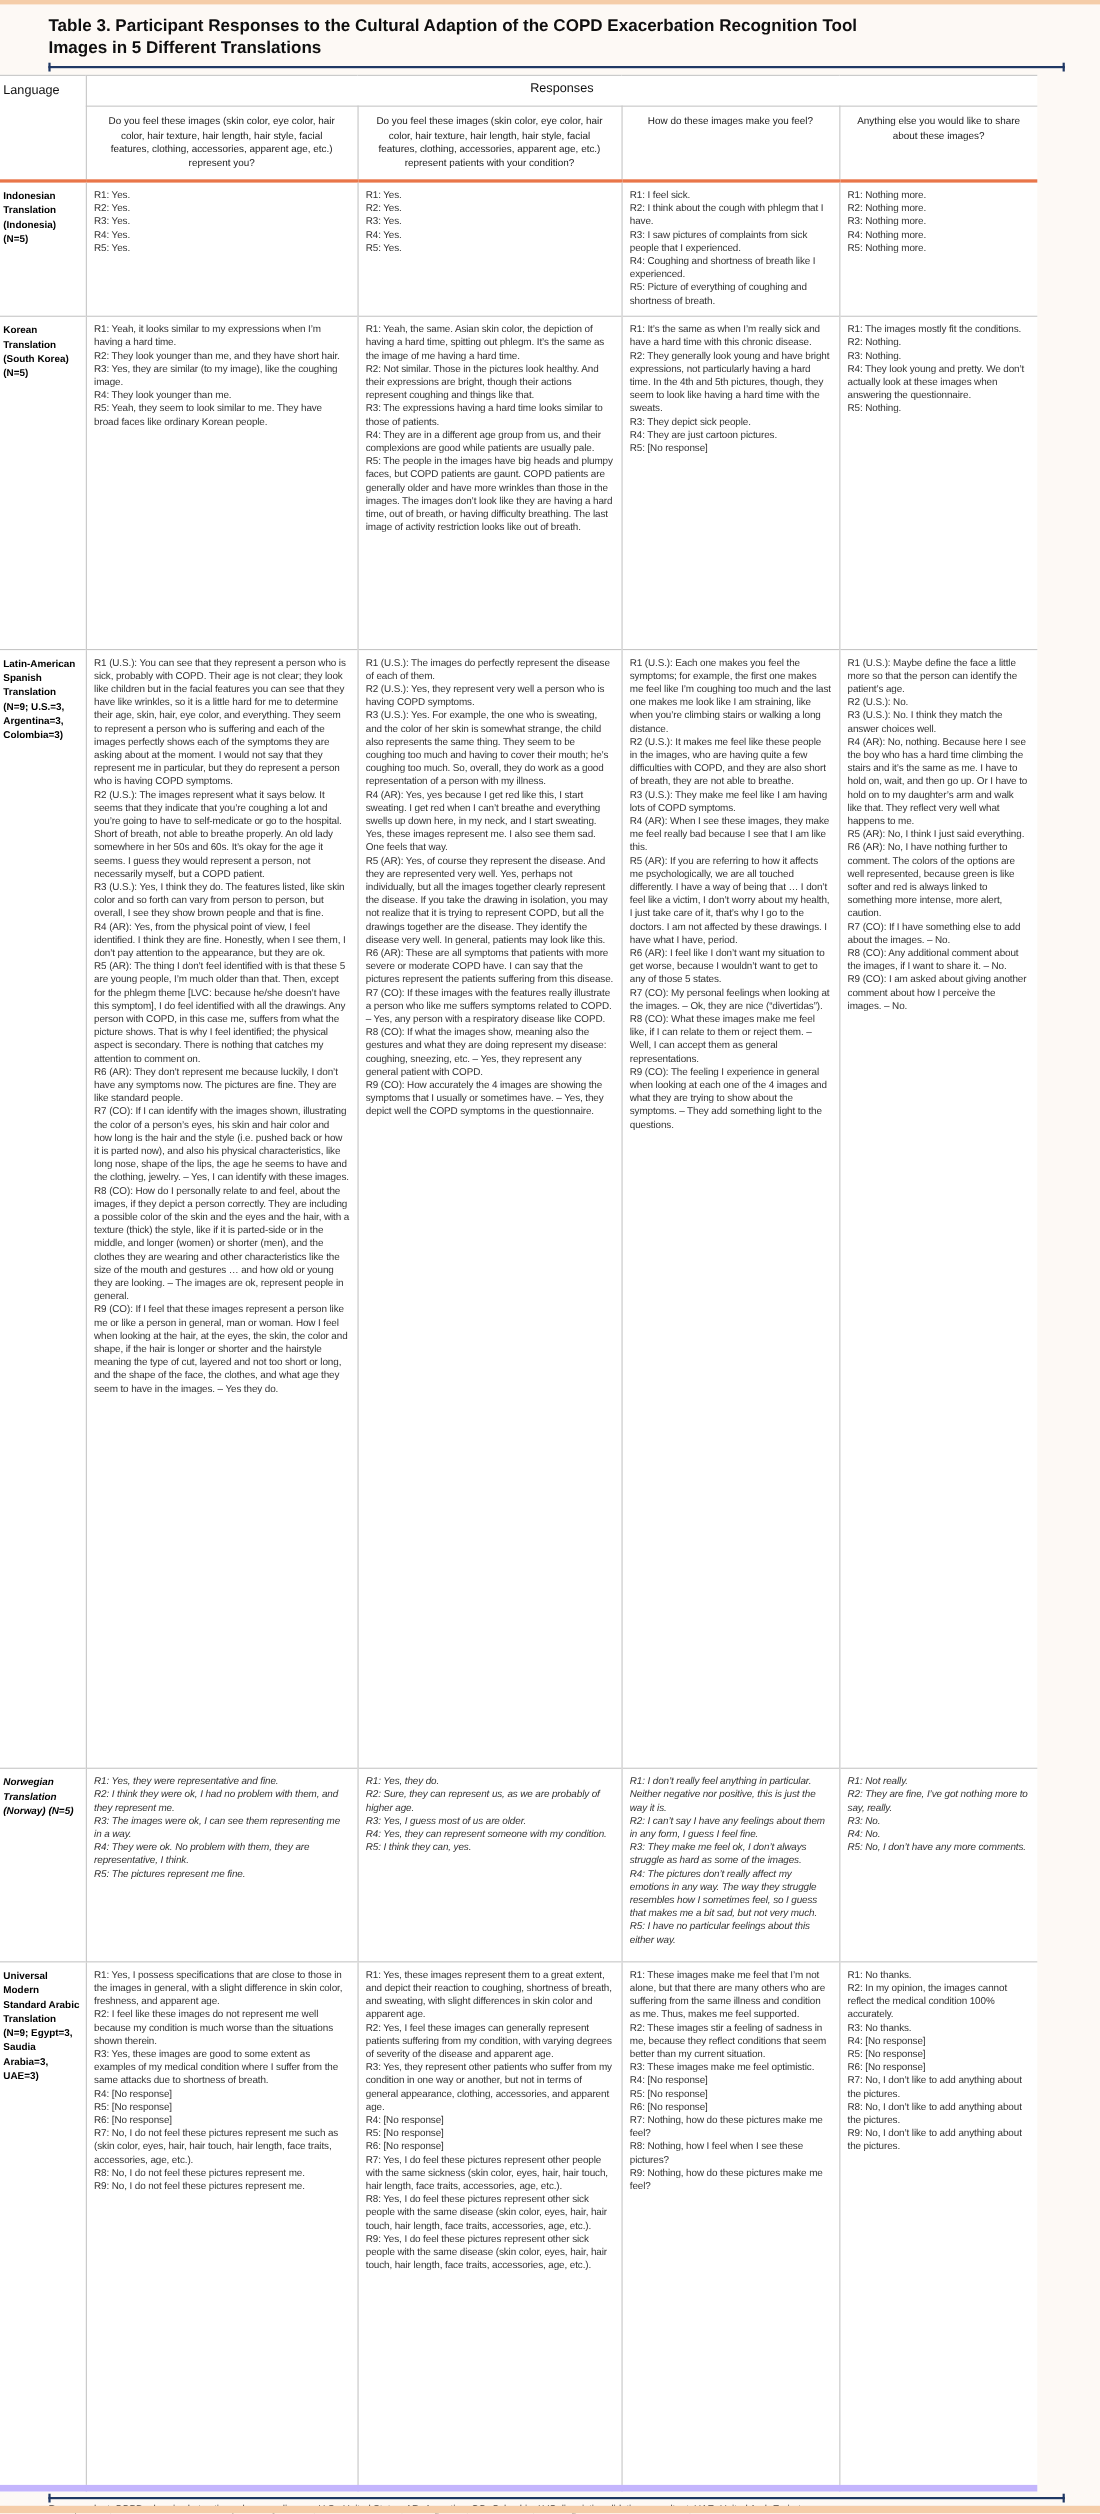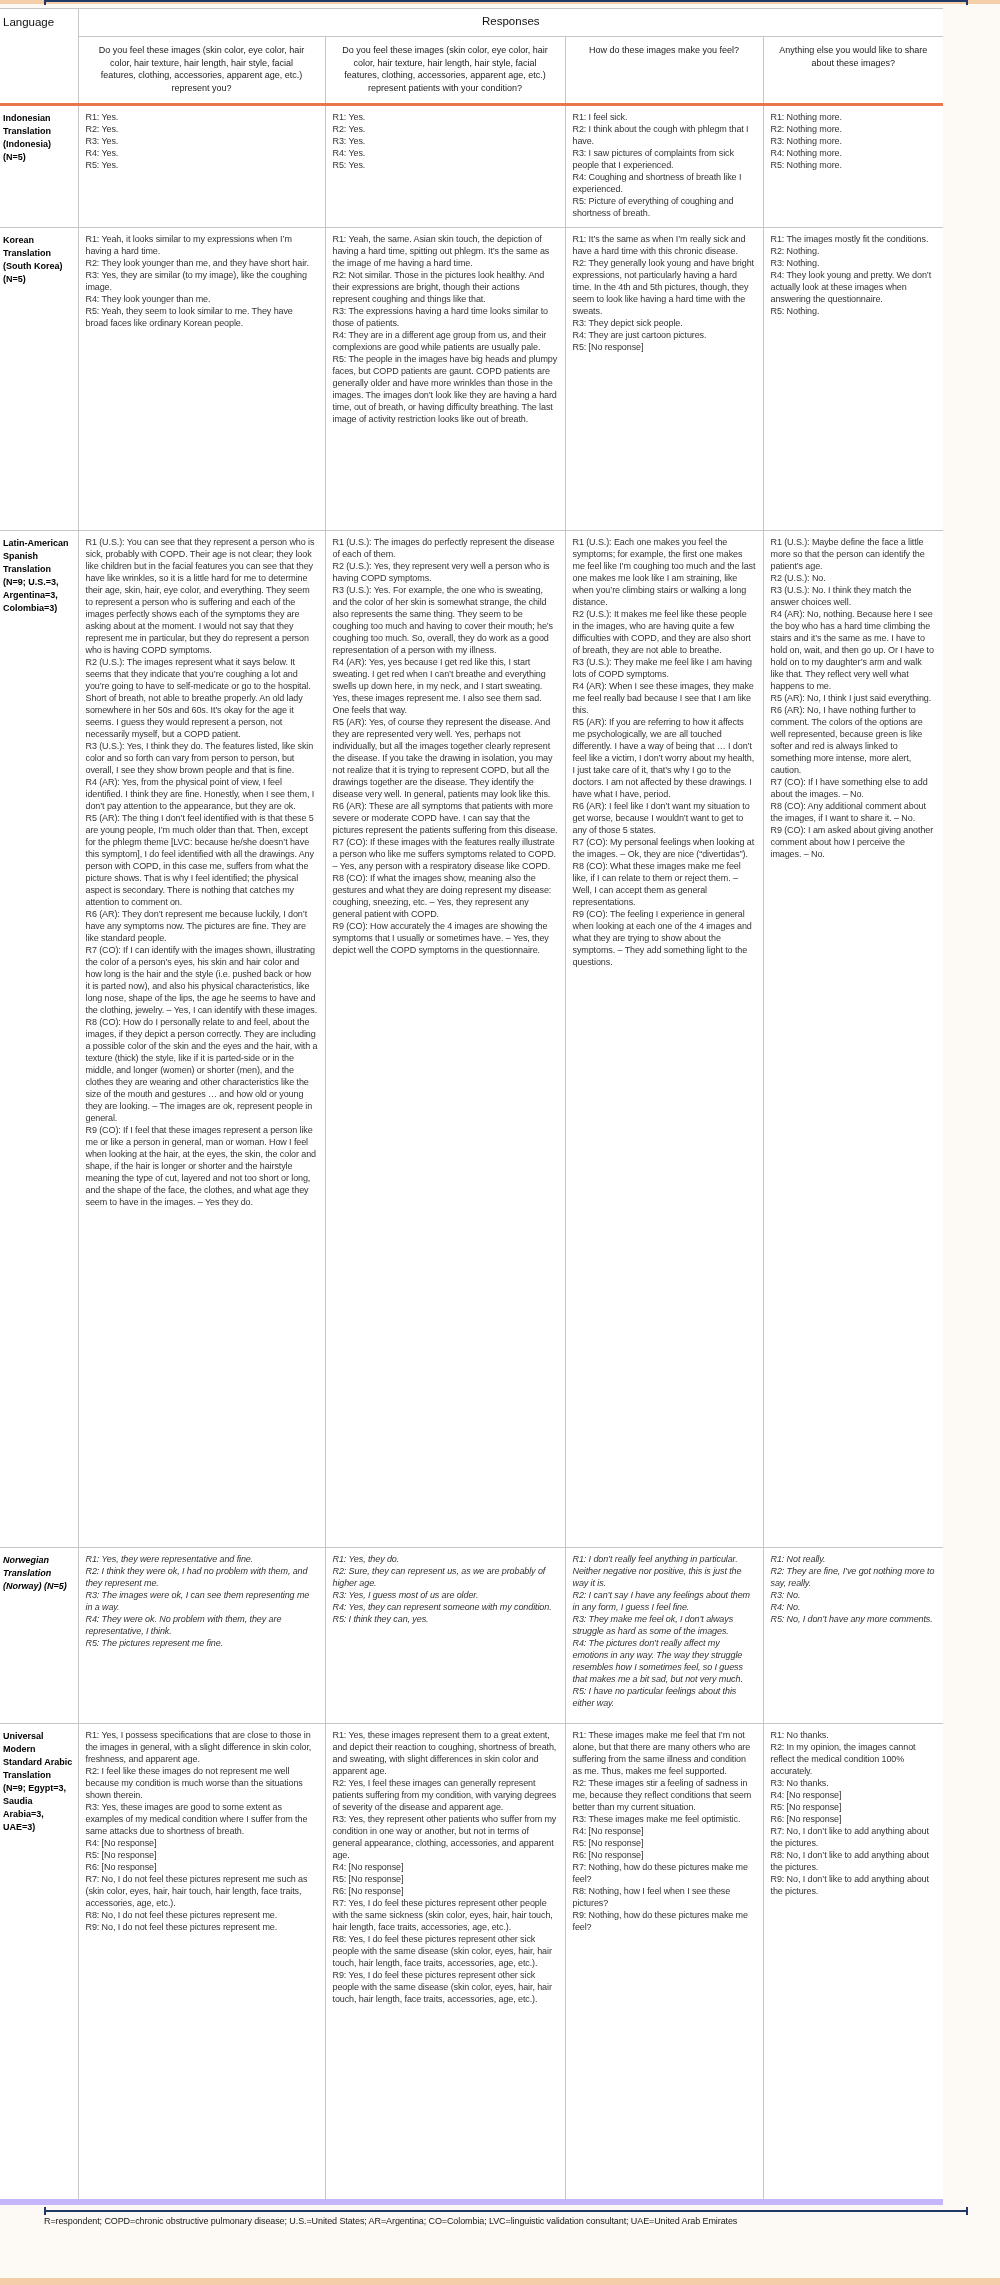--- a/index.html
+++ b/index.html
@@ -31,20 +31,21 @@
   .rline{margin:0;}
   .bottom-rule{margin-top:5px;}
   .footnote{margin:4px 0 0 44px;font-size:9px;line-height:11px;color:#1a1a1a;letter-spacing:-0.1px;}
 </style>
 </head>
 <body>
 
 <div class="page">
   <div class="band top"></div>
 
+  <h1 class="title">Table 3. Participant Responses to the Cultural Adaption of the COPD Exacerbation Recognition Tool Images in 5 Different Translations</h1>
 
   <div class="rule title-rule"></div>
 
   <table class="t3">
     <colgroup>
       <col style="width:78px">
       <col style="width:247px">
       <col style="width:240px">
       <col style="width:198px">
       <col style="width:180px">
@@ -96,21 +97,21 @@
       <tr class="r1">
         <th class="lang">Korean Translation (South Korea) (N=5)</th>
         <td>
             <div class="rline">R1: Yeah, it looks similar to my expressions when I’m having a hard time.</div>
             <div class="rline">R2: They look younger than me, and they have short hair.</div>
             <div class="rline">R3: Yes, they are similar (to my image), like the coughing image.</div>
             <div class="rline">R4: They look younger than me.</div>
             <div class="rline">R5: Yeah, they seem to look similar to me. They have broad faces like ordinary Korean people.</div>
           </td>
         <td>
-            <div class="rline">R1: Yeah, the same. Asian skin touch, the depiction of having a hard time, spitting out phlegm. It’s the same as the image of me having a hard time.</div>
+            <div class="rline">R1: Yeah, the same. Asian skin color, the depiction of having a hard time, spitting out phlegm. It’s the same as the image of me having a hard time.</div>
             <div class="rline">R2: Not similar. Those in the pictures look healthy. And their expressions are bright, though their actions represent coughing and things like that.</div>
             <div class="rline">R3: The expressions having a hard time looks similar to those of patients.</div>
             <div class="rline">R4: They are in a different age group from us, and their complexions are good while patients are usually pale.</div>
             <div class="rline">R5: The people in the images have big heads and plumpy faces, but COPD patients are gaunt. COPD patients are generally older and have more wrinkles than those in the images. The images don’t look like they are having a hard time, out of breath, or having difficulty breathing. The last image of activity restriction looks like out of breath.</div>
           </td>
         <td>
             <div class="rline">R1: It’s the same as when I’m really sick and have a hard time with this chronic disease.</div>
             <div class="rline">R2: They generally look young and have bright expressions, not particularly having a hard time. In the 4th and 5th pictures, though, they seem to look like having a hard time with the sweats.</div>
             <div class="rline">R3: They depict sick people.</div>
             <div class="rline">R4: They are just cartoon pictures.</div>

